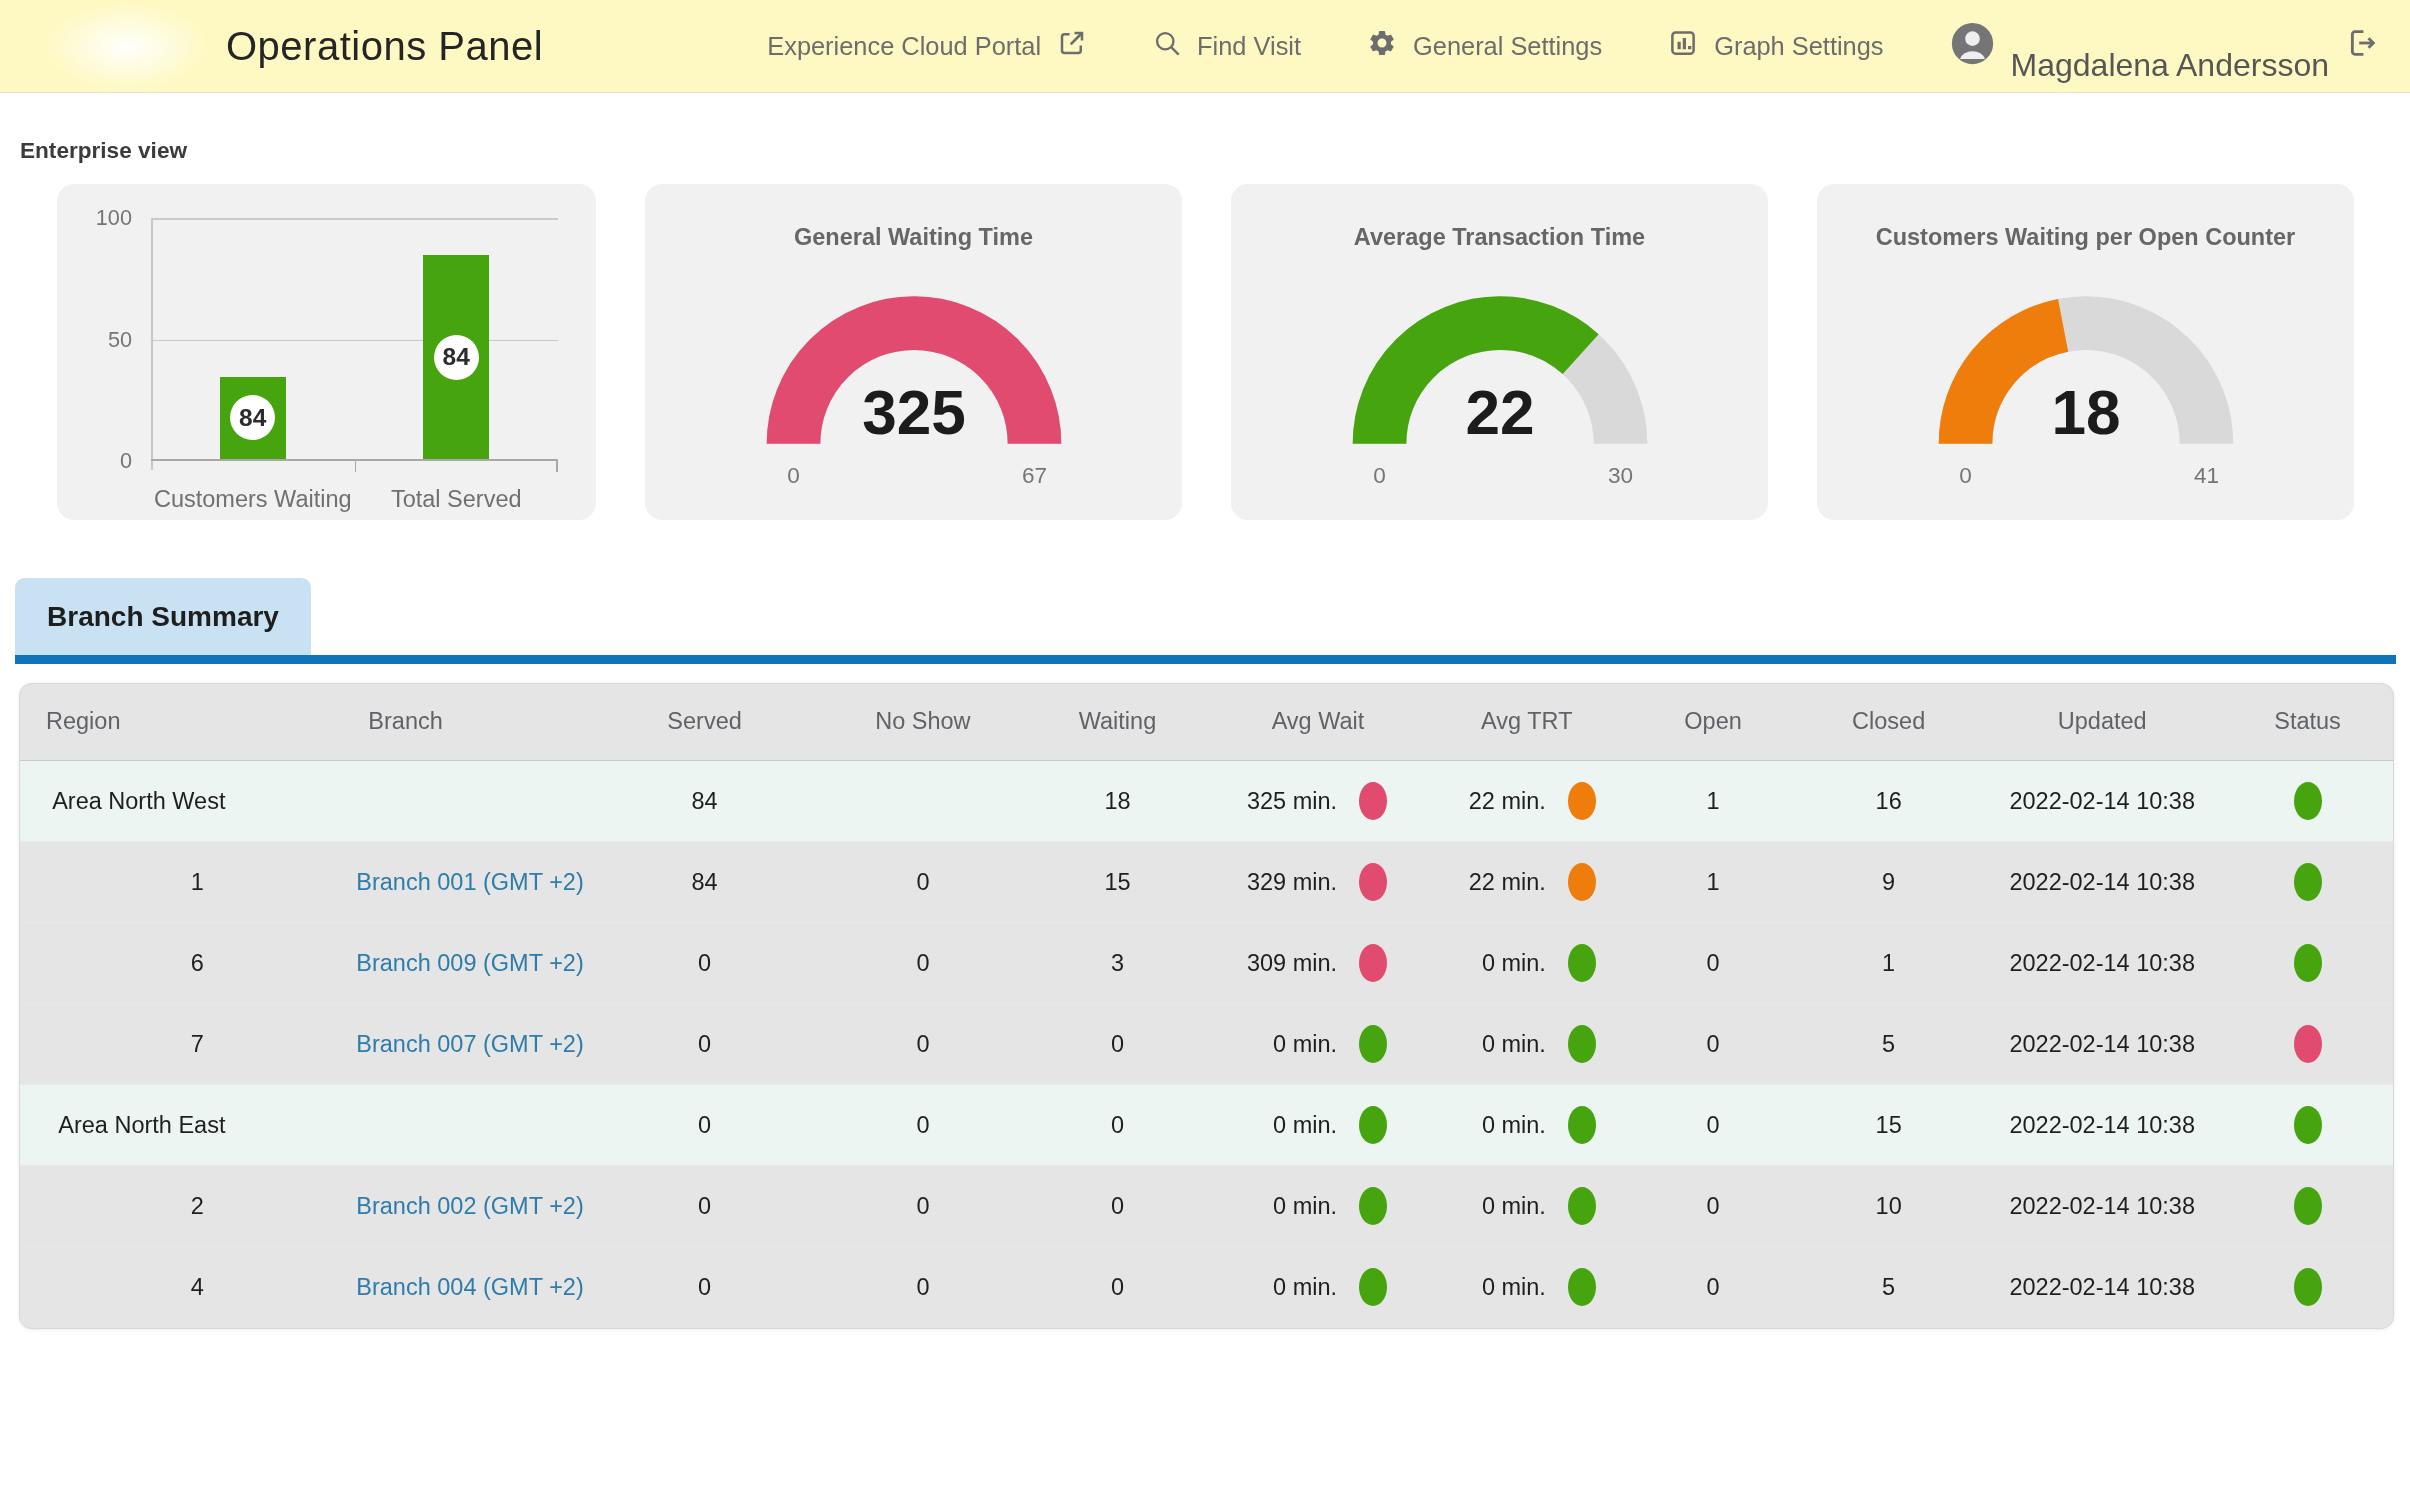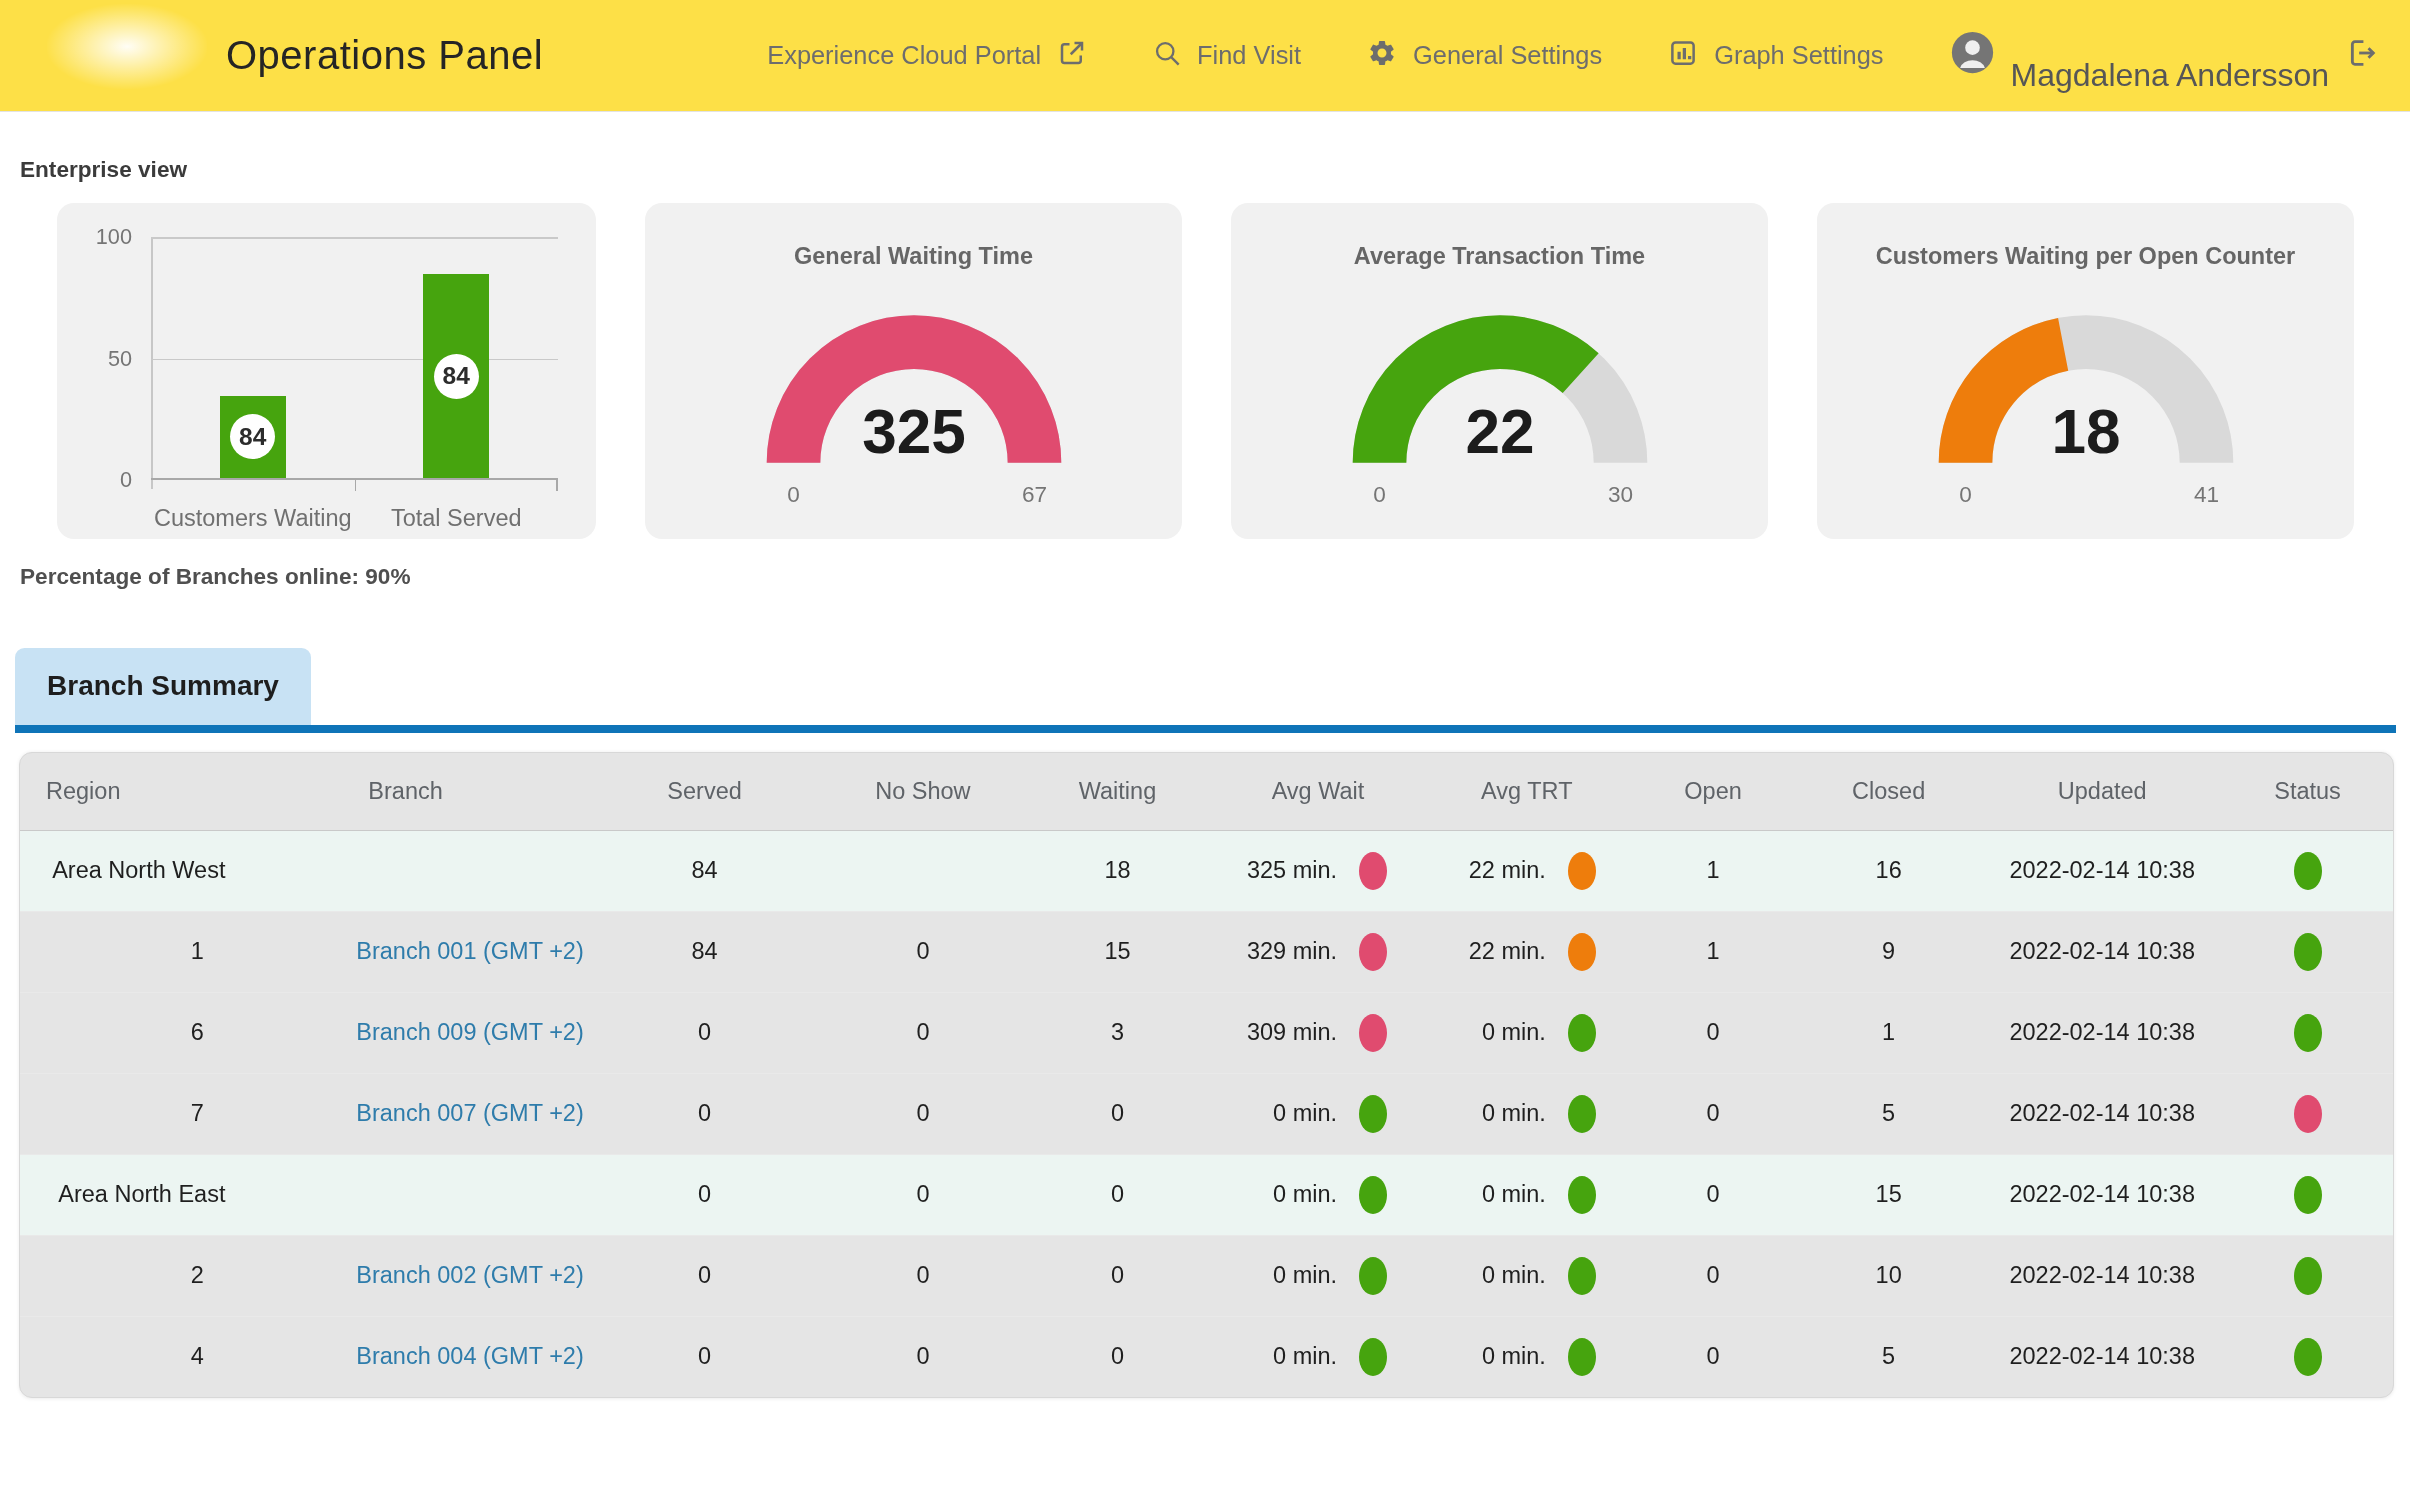--- a/index.html
+++ b/index.html
@@ -6,21 +6,21 @@
   html,body { margin:0; padding:0; }
   body {
     width:2411px; height:1507px; position:relative;
     background:#ffffff; overflow:hidden;
     font-family:"Liberation Sans", sans-serif;
     color:#1f1f1f;
   }
 
   
   .topbar {
-    height:112px; background:#fde047; position:relative;
+    height:93px; background:#fef9c3; position:relative;
     display:flex; align-items:center;
     border-bottom:0.9px solid #e3e3e3;
   }
   .logo-blob {
     position:absolute; left:47px; top:3.8px; width:160px; height:85px;
     background:radial-gradient(ellipse at center, rgba(255,255,255,0.95) 0%, rgba(255,255,255,0) 72%);
     pointer-events:none;
   }
   .app-title { position:absolute; left:226px; font-size:40px; color:#252525; letter-spacing:0.5px; }
   .nav { position:absolute; right:32px; display:flex; align-items:center; }
@@ -213,21 +213,20 @@
       <svg class="gauge-svg" width="433" height="245" viewBox="0 0 460 260">
           <path d="M 102 196 A 128 128 0 0 1 358 196" fill="none" stroke="#d9d9d9" stroke-width="57"></path>
           <path d="M 102 196 A 128 128 0 0 1 358 196" fill="none" stroke="#ee7d0c" stroke-width="57" stroke-dasharray="176.54218228953374 402.1238596594935"></path>
           <text x="230" y="186" text-anchor="middle" font-size="66" font-weight="bold" fill="#1c1c1c" font-family="Liberation Sans, sans-serif">18</text>
           <text x="102" y="238" text-anchor="middle" font-size="24" font-weight="normal" fill="#757575" font-family="Liberation Sans, sans-serif">0</text>
           <text x="358" y="238" text-anchor="middle" font-size="24" font-weight="normal" fill="#757575" font-family="Liberation Sans, sans-serif">41</text>
         </svg>
     </div>
   </div>
 
-  <div class="branches-online">Percentage of Branches online: 90%</div>
 </div>
 
 <div class="tab-row">
   <div class="tab">Branch Summary</div>
 </div>
 <div class="tab-underline"></div>
 
 <div class="table-card">
   <table>
     <colgroup>

